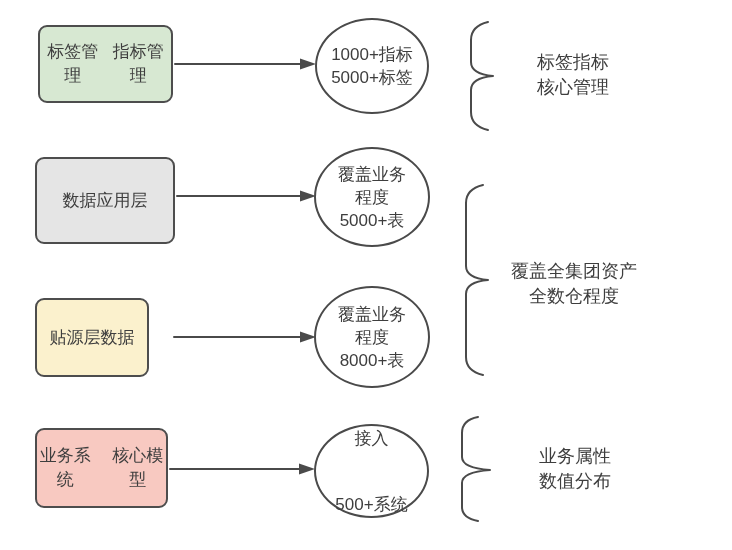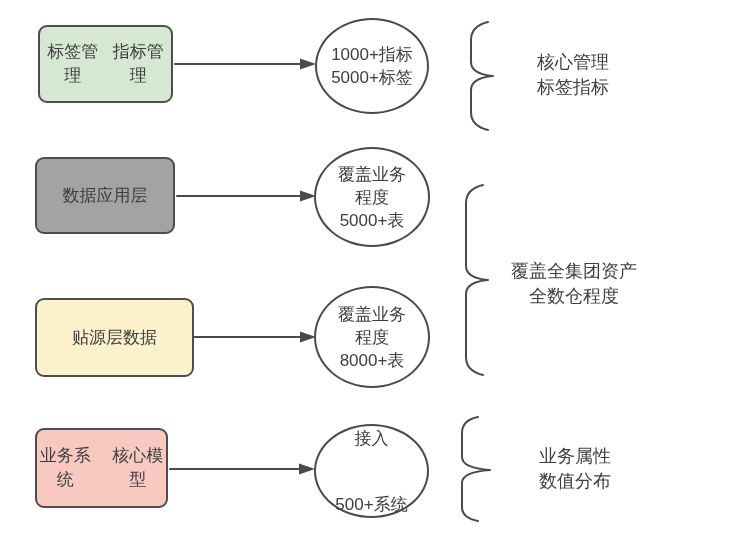--- a/index.html
+++ b/index.html
@@ -48,50 +48,50 @@
 
   <div class="node" style="left: 38px; top: 25px; width: 135px; height: 78px; background: rgb(215, 232, 210);">
     <span>标签管理</span>
     <span>指标管理</span>
   </div>
   <div class="ellipse" style="left:315px;top:18px;width:114px;height:96px;">
     <span>1000+指标</span>
     <span>5000+标签</span>
   </div>
 
-  <div class="node" style="left: 35px; top: 157px; width: 140px; height: 77px; background: #a3a3a3;">
+  <div class="node" style="left: 35px; top: 157px; width: 140px; height: 87px; background: #e5e5e5;">
     <span>数据应用层</span>
   </div>
   <div class="ellipse" style="left:314px;top:147px;width:116px;height:100px;">
     <span>覆盖业务</span>
     <span>程度</span>
     <span>5000+表</span>
   </div>
 
-  <div class="node" style="left: 35px; top: 298px; width: 159px; height: 79px; background: rgb(251, 241, 205);">
+  <div class="node" style="left: 35px; top: 298px; width: 114px; height: 79px; background: rgb(251, 241, 205);">
     <span>贴源层数据</span>
   </div>
   <div class="ellipse" style="left:314px;top:286px;width:116px;height:102px;">
     <span>覆盖业务</span>
     <span>程度</span>
     <span>8000+表</span>
   </div>
 
   <div class="node" style="left: 35px; top: 428px; width: 133px; height: 80px; background: rgb(248, 201, 193); gap: 16px;">
     <span>业务系统</span>
     <span>核心模型</span>
   </div>
   <div class="ellipse" style="left:314px;top:424px;width:115px;height:94px;gap:43px;">
     <span>接入</span>
     <span>500+系统</span>
   </div>
 
   <div class="brace-label" style="left:508px;top:50px;width:130px;">
+    <div>标签指标</div>
     <div>核心管理</div>
-    <div>标签指标</div>
   </div>
   <div class="brace-label" style="left:498px;top:259px;width:152px;">
     <div>覆盖全集团资产</div>
     <div>全数仓程度</div>
   </div>
   <div class="brace-label" style="left:510px;top:444px;width:130px;">
     <div>业务属性</div>
     <div>数值分布</div>
   </div>
 

